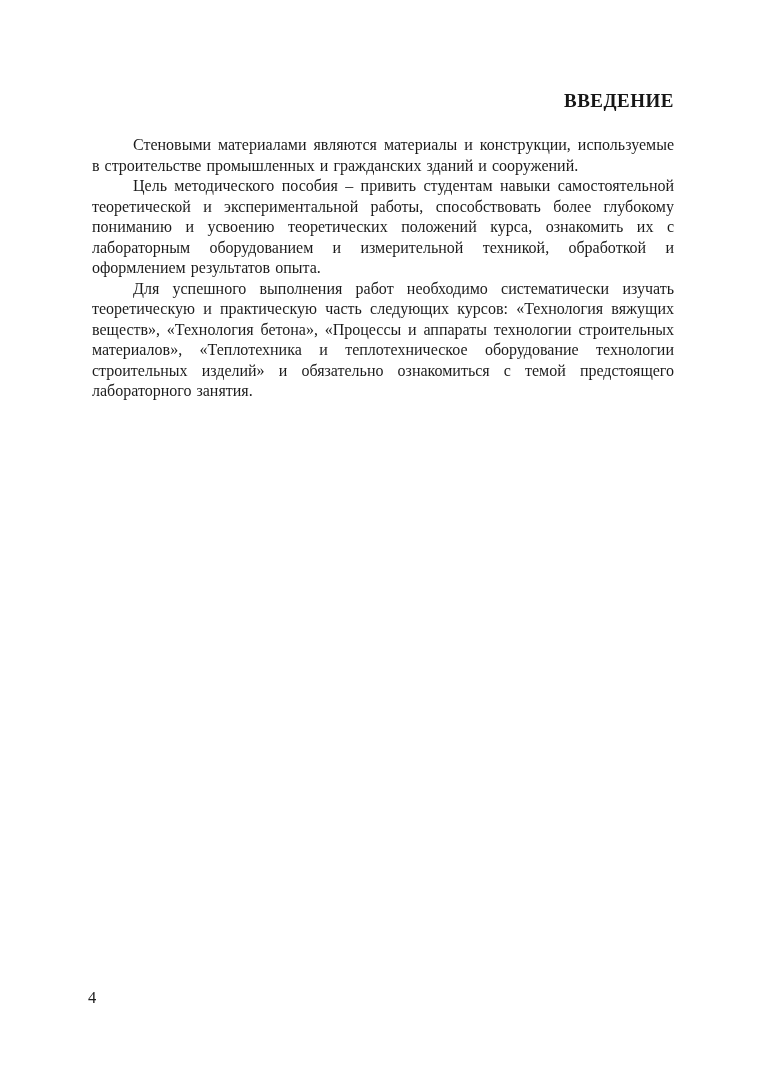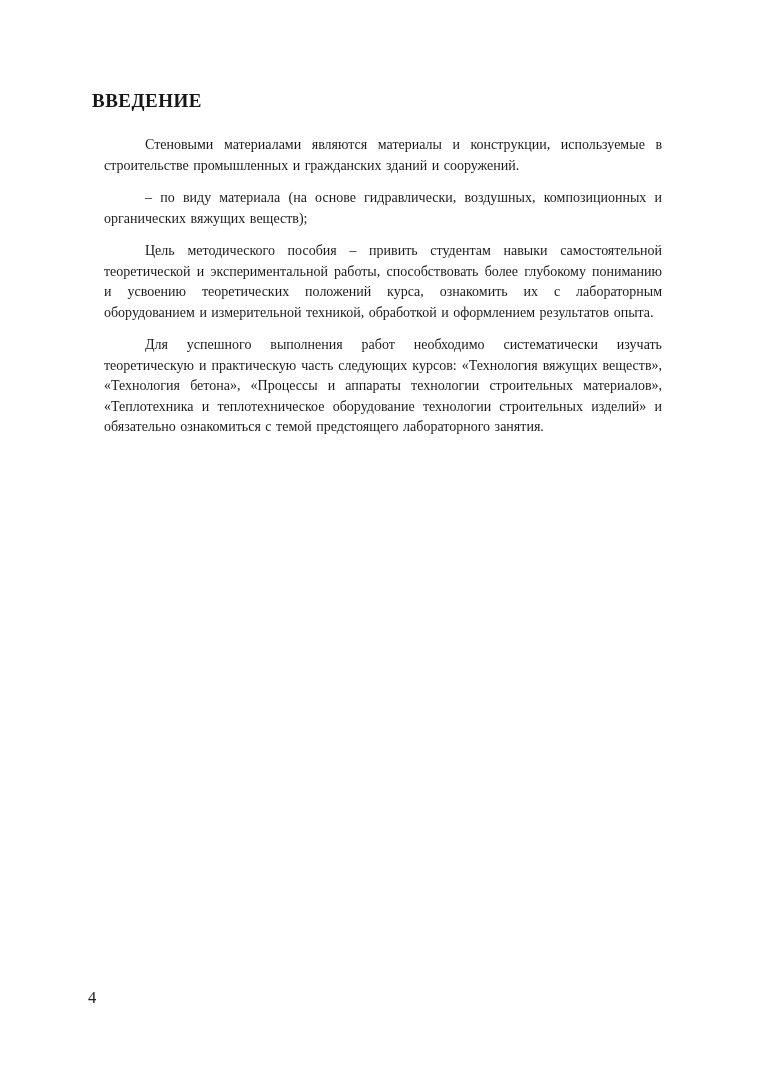--- a/index.html
+++ b/index.html
@@ -22,31 +22,31 @@
     height: 1080px;
     background: #ffffff;
   }
   .content {
     position: absolute;
     top: 90px;
     left: 92px;
     width: 582px;
   }
   .doc-title {
-    text-align: left;
+    text-align: right;
     font-weight: bold;
     font-size: 19px;
     line-height: 22px;
     letter-spacing: 0.5px;
     margin: 0 0 23px 0;
     color: #161616;
   }
   .body-text p {
-    margin: 12px;
-    font-size: 14px;
+    margin: 0;
+    font-size: 16px;
     line-height: 20.5px;
     text-align: justify;
     text-indent: 41px;
     word-spacing: 1px;
     color: #1b1b1b;
     font-family: Liberation Serif, serif;
   }
   .page-number {
     position: absolute;
     left: 88px;
@@ -56,19 +56,18 @@
   }
 </style>
 </head>
 <body>
 
 <div class="page">
   <div class="content">
     <h1 class="doc-title">ВВЕДЕНИЕ</h1>
     <div class="body-text">
       <p>Стеновыми материалами являются материалы и конструкции, используемые в строительстве промышленных и гражданских зданий и сооружений.</p>
-      <p>– по виду материала (на основе гидравлически, воздушных, композиционных и органических вяжущих веществ);</p>
       <p>Цель методического пособия – привить студентам навыки самостоятельной теоретической и экспериментальной работы, способствовать более глубокому пониманию и усвоению теоретических положений курса, ознакомить их с лабораторным оборудованием и измерительной техникой, обработкой и оформлением результатов опыта.</p>
       <p>Для успешного выполнения работ необходимо систематически изучать теоретическую и практическую часть следующих курсов: «Технология вяжущих веществ», «Технология бетона», «Процессы и аппараты технологии строительных материалов», «Теплотехника и теплотехническое оборудование технологии строительных изделий» и обязательно ознакомиться с темой предстоящего лабораторного занятия.</p>
     </div>
   </div>
   <div class="page-number">4</div>
 </div>
 
 </body></html>

